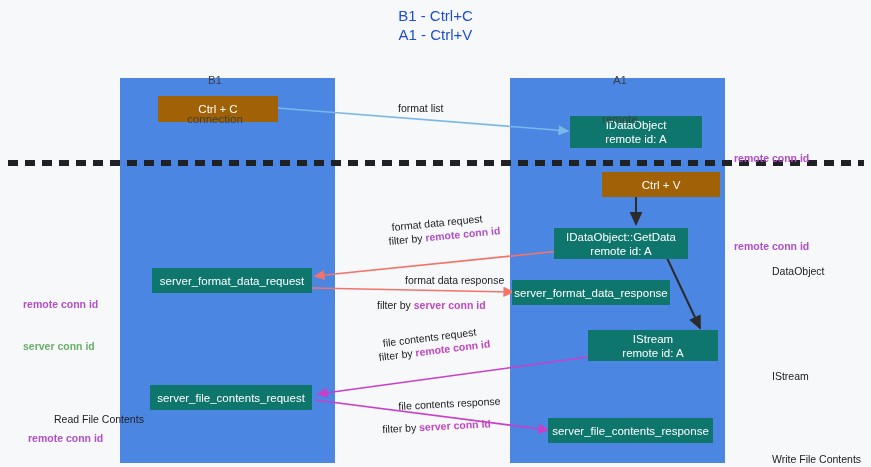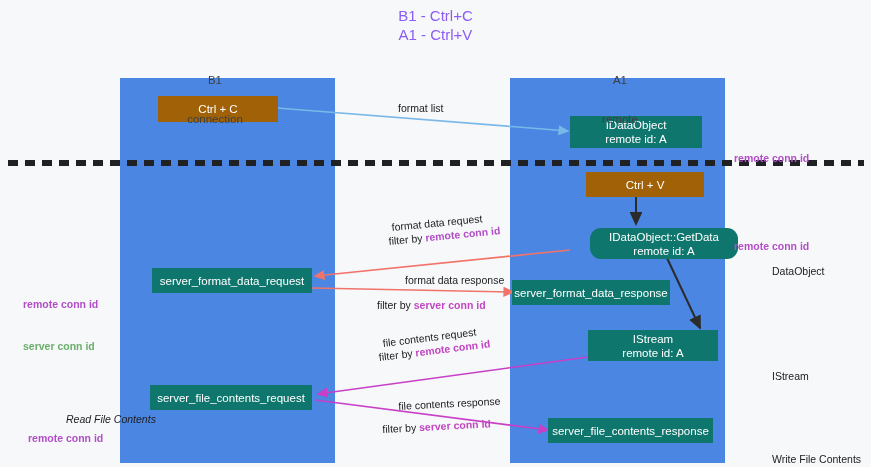--- a/index.html
+++ b/index.html
@@ -7,21 +7,21 @@
     width:871px;height:467px;
     background:#f7f8fa;
     font-family:"Liberation Sans", sans-serif;
     overflow:hidden;
     position:relative;
   }
   #stage{position:absolute;left:0;top:0;width:871px;height:467px;}
 
   .title{
     position:absolute;left:0;top:6px;width:871px;
-    text-align:center;font-size:15px;color:#8b5cf6;line-height:19px;
+    text-align:center;font-size:15px;color:#1d4ed8;line-height:19px;
     white-space:pre;
   }
 
   .colhdr{
     position:absolute;text-align:center;font-size:11.5px;color:#3c4043;
     line-height:13px;white-space:pre;
   }
 
   .lane{
     position:absolute;background:#4a86e2;
@@ -108,23 +108,23 @@
     <line x1="315" y1="400" x2="548" y2="430" stroke="#c83fc8" stroke-width="1.6" marker-end="url(#ah-mag)"></line>
 
     <line x1="8" y1="163" x2="864" y2="163" stroke="#202124" stroke-width="6" stroke-dasharray="10 7" stroke-linecap="butt"></line>
   </svg>
 
   <div class="node green" style="left:158px;top:96px;width:120px;height:26px;">Ctrl + C</div>
 
   <div class="node orange" style="left:570px;top:116px;width:132px;height:32px;">IDataObject
 remote id: A</div>
 
-  <div class="node green" style="left:586px;top:172px;width:118px;height:25px;">Ctrl + V</div>
+  <div class="node green" style="left:602px;top:172px;width:118px;height:25px;">Ctrl + V</div>
 
-  <div class="node orange" style="left:590px;top:228px;width:148px;height:31px;border-radius:11px;">IDataObject::GetData
+  <div class="node orange" style="left:554px;top:228px;width:134px;height:31px;">IDataObject::GetData
 remote id: A</div>
 
   <div class="node orange" style="left:152px;top:268px;width:160px;height:25px;">server_format_data_request</div>
 
   <div class="node orange" style="left:512px;top:280px;width:158px;height:25px;">server_format_data_response</div>
 
   <div class="node orange" style="left:588px;top:330px;width:130px;height:31px;">IStream
 remote id: A</div>
 
   <div class="node orange" style="left:150px;top:385px;width:162px;height:25px;">server_file_contents_request</div>
@@ -171,21 +171,21 @@
 
   <div class="sidelabel" style="left:734px;top:424px;">
     <span class="k">Write File Contents</span>
   </div>
 
   <div class="sidelabel" style="left:23px;top:269px;">
     <span class="p">remote conn id</span>
     <span class="g">server conn id</span>
   </div>
 
-  <div class="sidelabel" style="left:28px;top:384px;font-style:italic;">
+  <div class="sidelabel" style="left:16px;top:384px;">
     <span class="k">Read File Contents</span>
   </div>
 
   <div class="sidelabel" style="left:28px;top:403px;">
     <span class="p">remote conn id</span>
     
   </div>
 
 </div>
 

